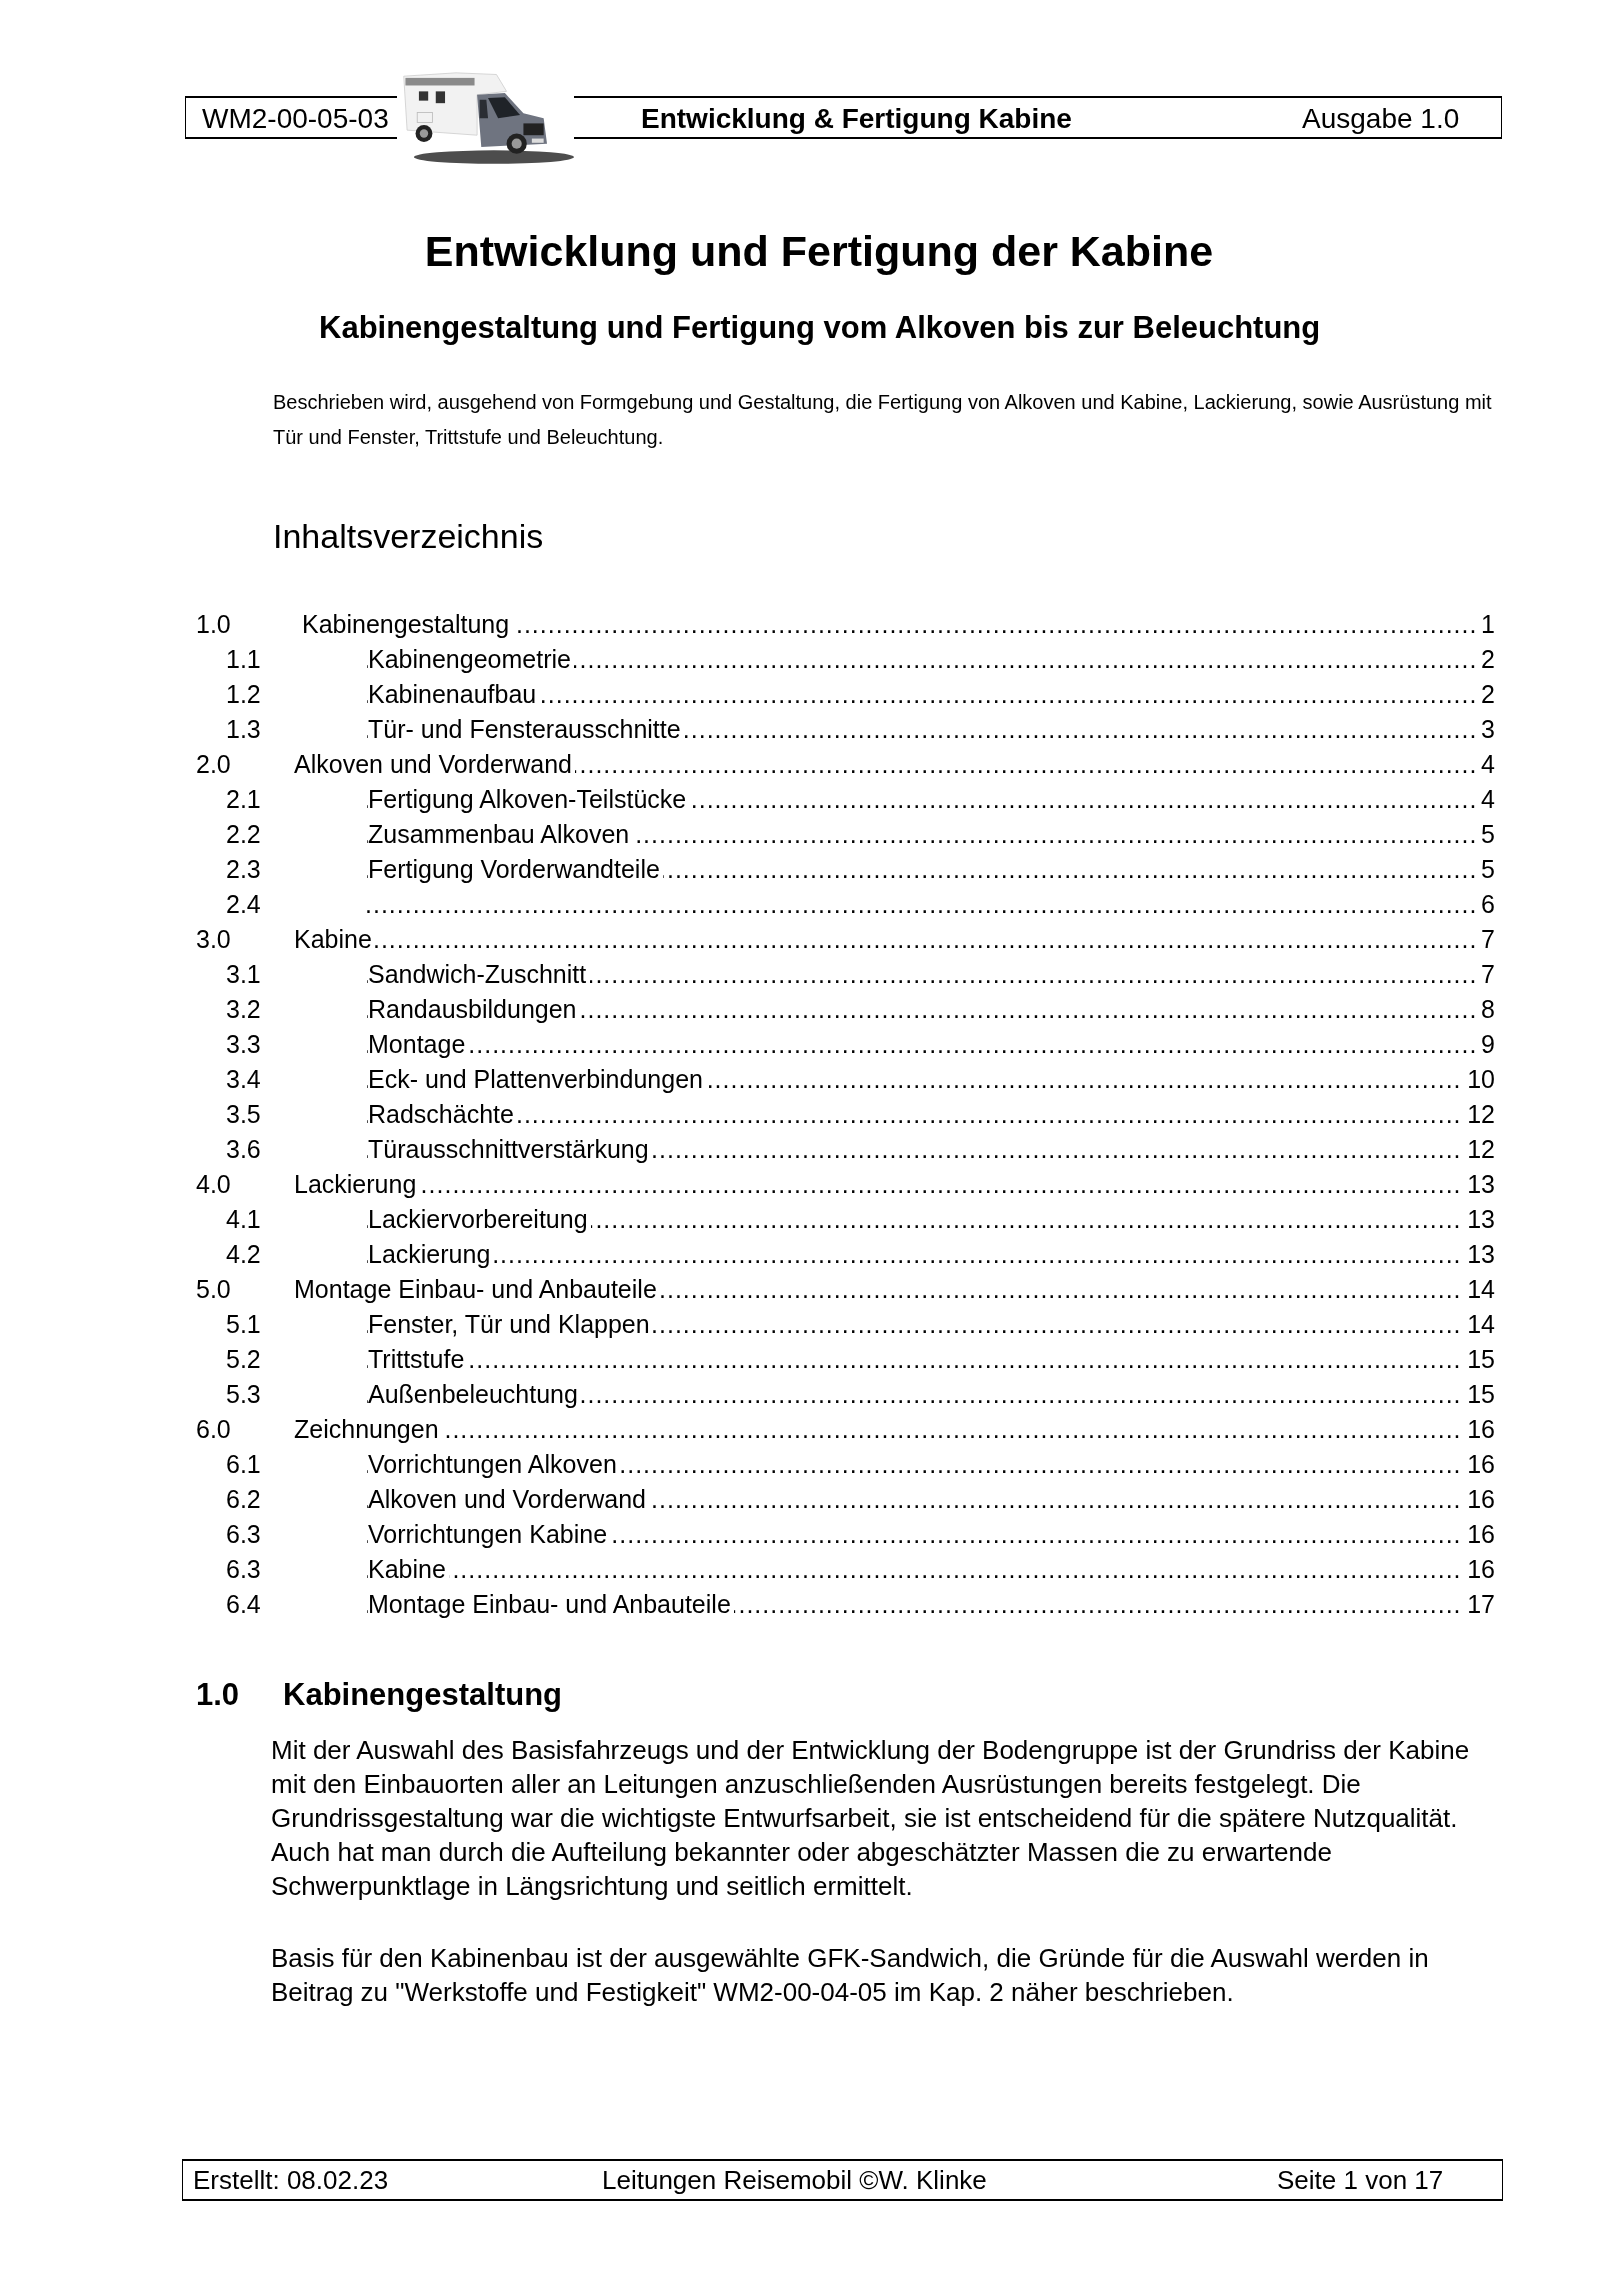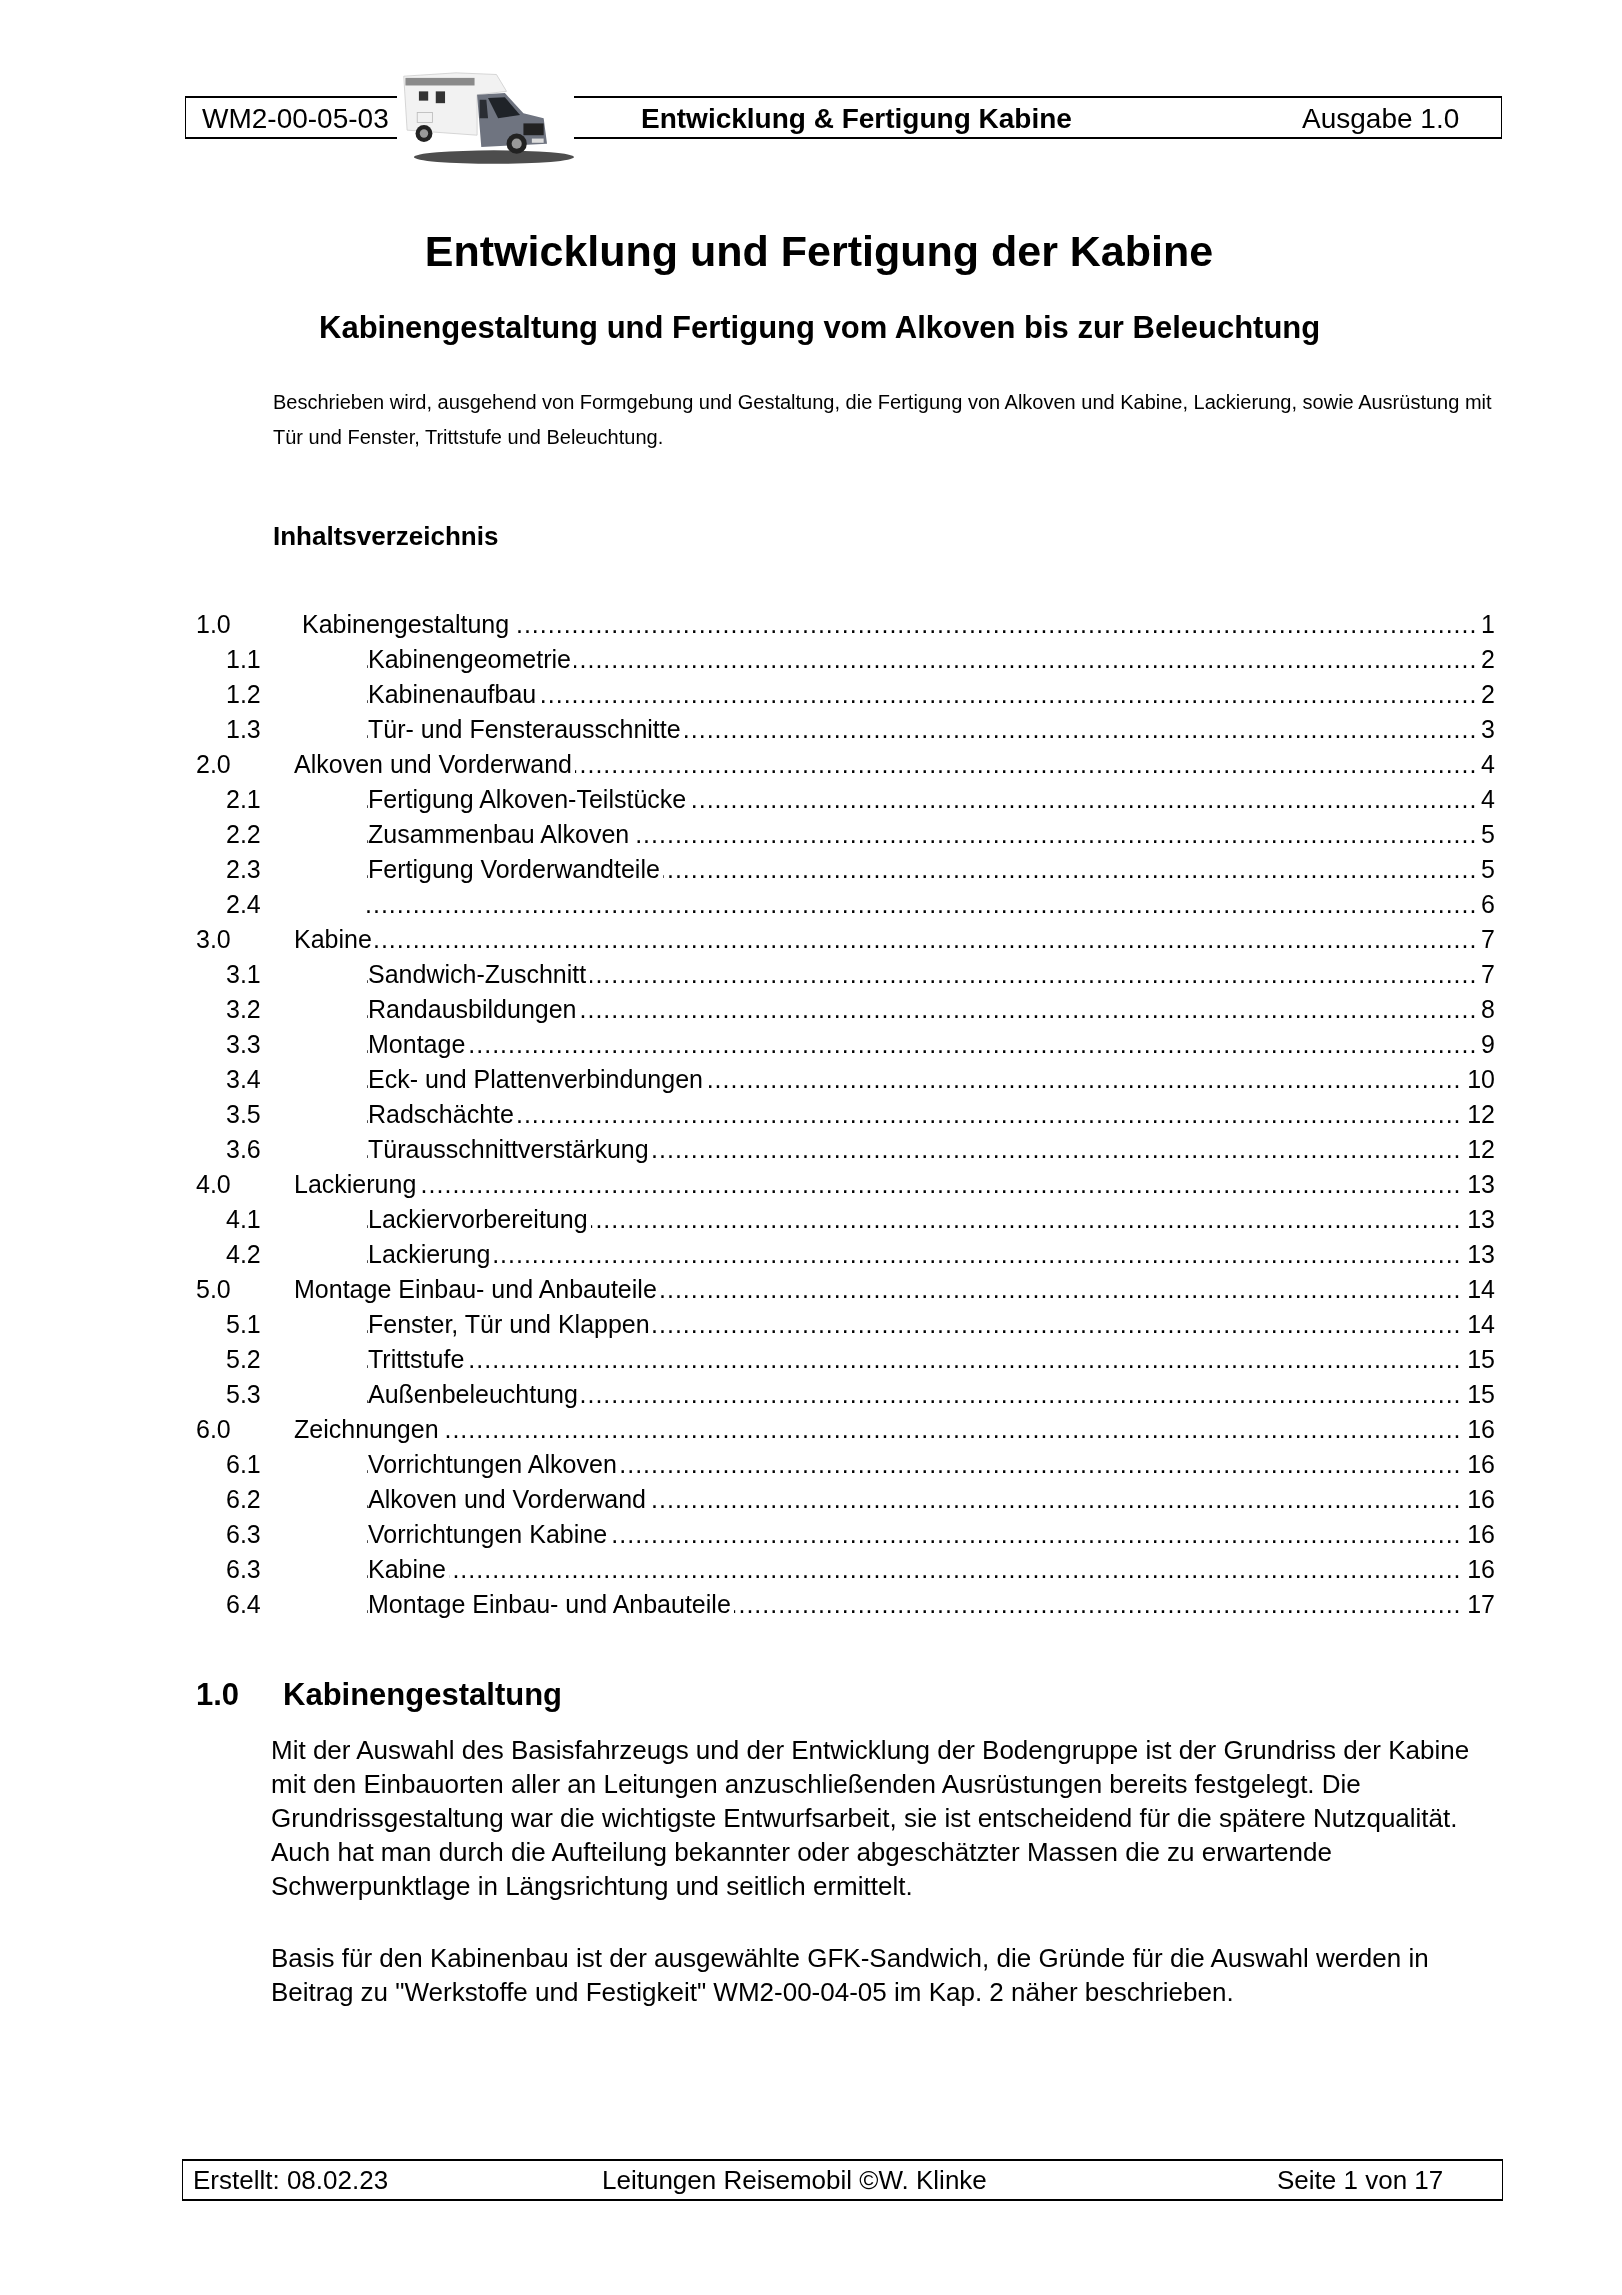--- a/index.html
+++ b/index.html
@@ -12,21 +12,21 @@
   .hdr-text { position: absolute; top: 99px; font-size: 28px; line-height: 39px; }
   .hdr-left { left: 186px; margin-left: 16px; }
   .hdr-center { left: 641px; font-weight: bold; text-align: center; }
   .hdr-right { left: 1302px; }
   .camper { position: absolute; left: 397px; top: 66px; width: 177px; height: 103px; background: #fff; }
 
   
   .title { position: absolute; left: 0; width: 1570px; top: 226px; text-align: center; font-weight: bold; font-size: 43px; line-height: 51px; padding-left: 68px; box-sizing: border-box; }
   .subtitle { position: absolute; left: 319px; top: 308px; font-weight: bold; font-size: 31px; line-height: 39px; white-space: nowrap; }
   .intro { position: absolute; left: 273px; top: 385px; width: 1234px; font-size: 20px; line-height: 35px; }
-  .toc-heading { position: absolute; left: 273px; top: 519px; font-weight: bold; font-size: 26px; line-height: 34px; text-align: center; }
+  .toc-heading { position: absolute; left: 273px; top: 519px; font-weight: normal; font-size: 34px; line-height: 34px; text-align: center; }
 
   
   .toc { position: absolute; left: 196px; top: 607px; width: 1299px; }
   .toc-row { position: relative; height: 35px; font-size: 25px; line-height: 35px; display: flex; align-items: baseline; }
   .toc-num { position: absolute; left: 0; top: 0; }
   .toc-row.sub .toc-num { left: 30px; }
   .toc-title { position: absolute; top: 0; background: #fff; padding-right: 3.4px; }
   .toc-row.main .toc-title { left: 98px; }
   .toc-row.main.first .toc-title { left: 106px; }
   .toc-row.sub .toc-title { left: 131px; margin-left: 41px; }

